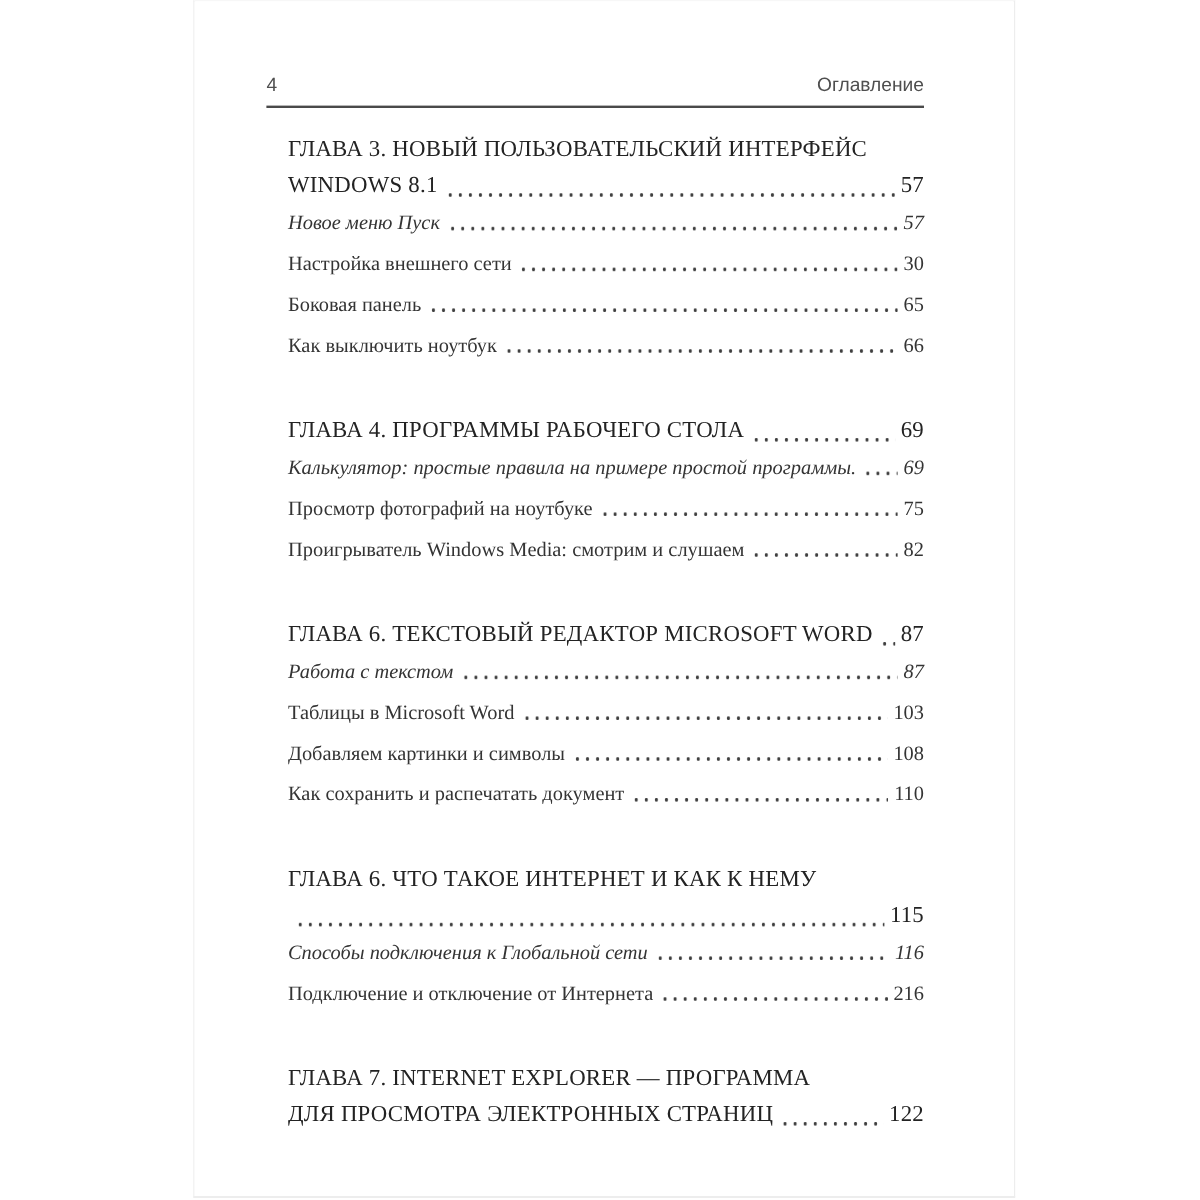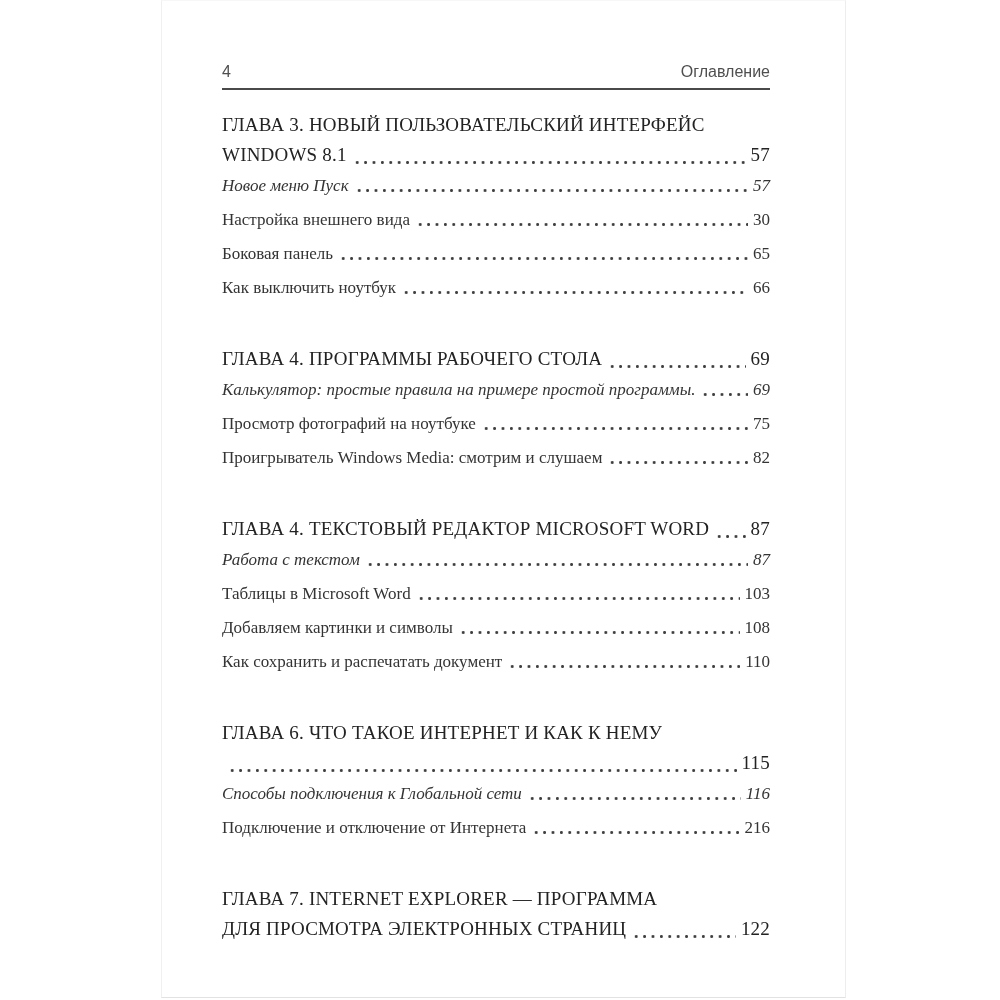--- a/index.html
+++ b/index.html
@@ -19,21 +19,21 @@
   .content { position: absolute; left: 60px; top: 0; width: 548px; }
 
   .running-header {
     display: flex; justify-content: space-between; align-items: baseline;
     padding-top: 62px; padding-bottom: 7px;
     border-bottom: 2px solid #4a4a4a;
     font-family: "Liberation Sans", sans-serif;
     font-size: 16px; line-height: 18px; color: #4f4f4f;
   }
 
-  .toc-section { margin-top: 46px; }
+  .toc-section { margin-top: 46px; margin-left: 18px; }
   .toc-section.first { margin-top: 20px; }
 
   .h-line, .row.heading {
     font-size: 19px; line-height: 30px; color: #232323;
     letter-spacing: 0.2px; white-space: nowrap;
   }
   .row { display: flex; align-items: flex-end; }
   .row.entry {
     font-size: 17px; line-height: 20px; color: #343434;
     margin-top: 14px; white-space: nowrap;
@@ -71,21 +71,21 @@
           <span class="t">WINDOWS 8.1</span>
           <span class="dots"></span>
           <span class="n">57</span>
         </div>
         <div class="row entry first">
           <span class="t">Новое меню Пуск</span>
           <span class="dots"></span>
           <span class="n">57</span>
         </div>
         <div class="row entry">
-          <span class="t">Настройка внешнего вида</span>
+          <span class="t">Настройка внешнего сети</span>
           <span class="dots"></span>
           <span class="n">30</span>
         </div>
         <div class="row entry">
           <span class="t">Боковая панель</span>
           <span class="dots"></span>
           <span class="n">65</span>
         </div>
         <div class="row entry">
           <span class="t">Как выключить ноутбук</span>
@@ -112,21 +112,21 @@
         </div>
         <div class="row entry">
           <span class="t">Проигрыватель Windows Media: смотрим и слушаем</span>
           <span class="dots"></span>
           <span class="n">82</span>
         </div>
       </section>
 
       <section class="toc-section">
         <div class="row heading">
-          <span class="t">ГЛАВА 4. ТЕКСТОВЫЙ РЕДАКТОР MICROSOFT WORD</span>
+          <span class="t">ГЛАВА 6. ТЕКСТОВЫЙ РЕДАКТОР MICROSOFT WORD</span>
           <span class="dots"></span>
           <span class="n">87</span>
         </div>
         <div class="row entry first">
           <span class="t">Работа с текстом</span>
           <span class="dots"></span>
           <span class="n">87</span>
         </div>
         <div class="row entry">
           <span class="t">Таблицы в Microsoft Word</span>

